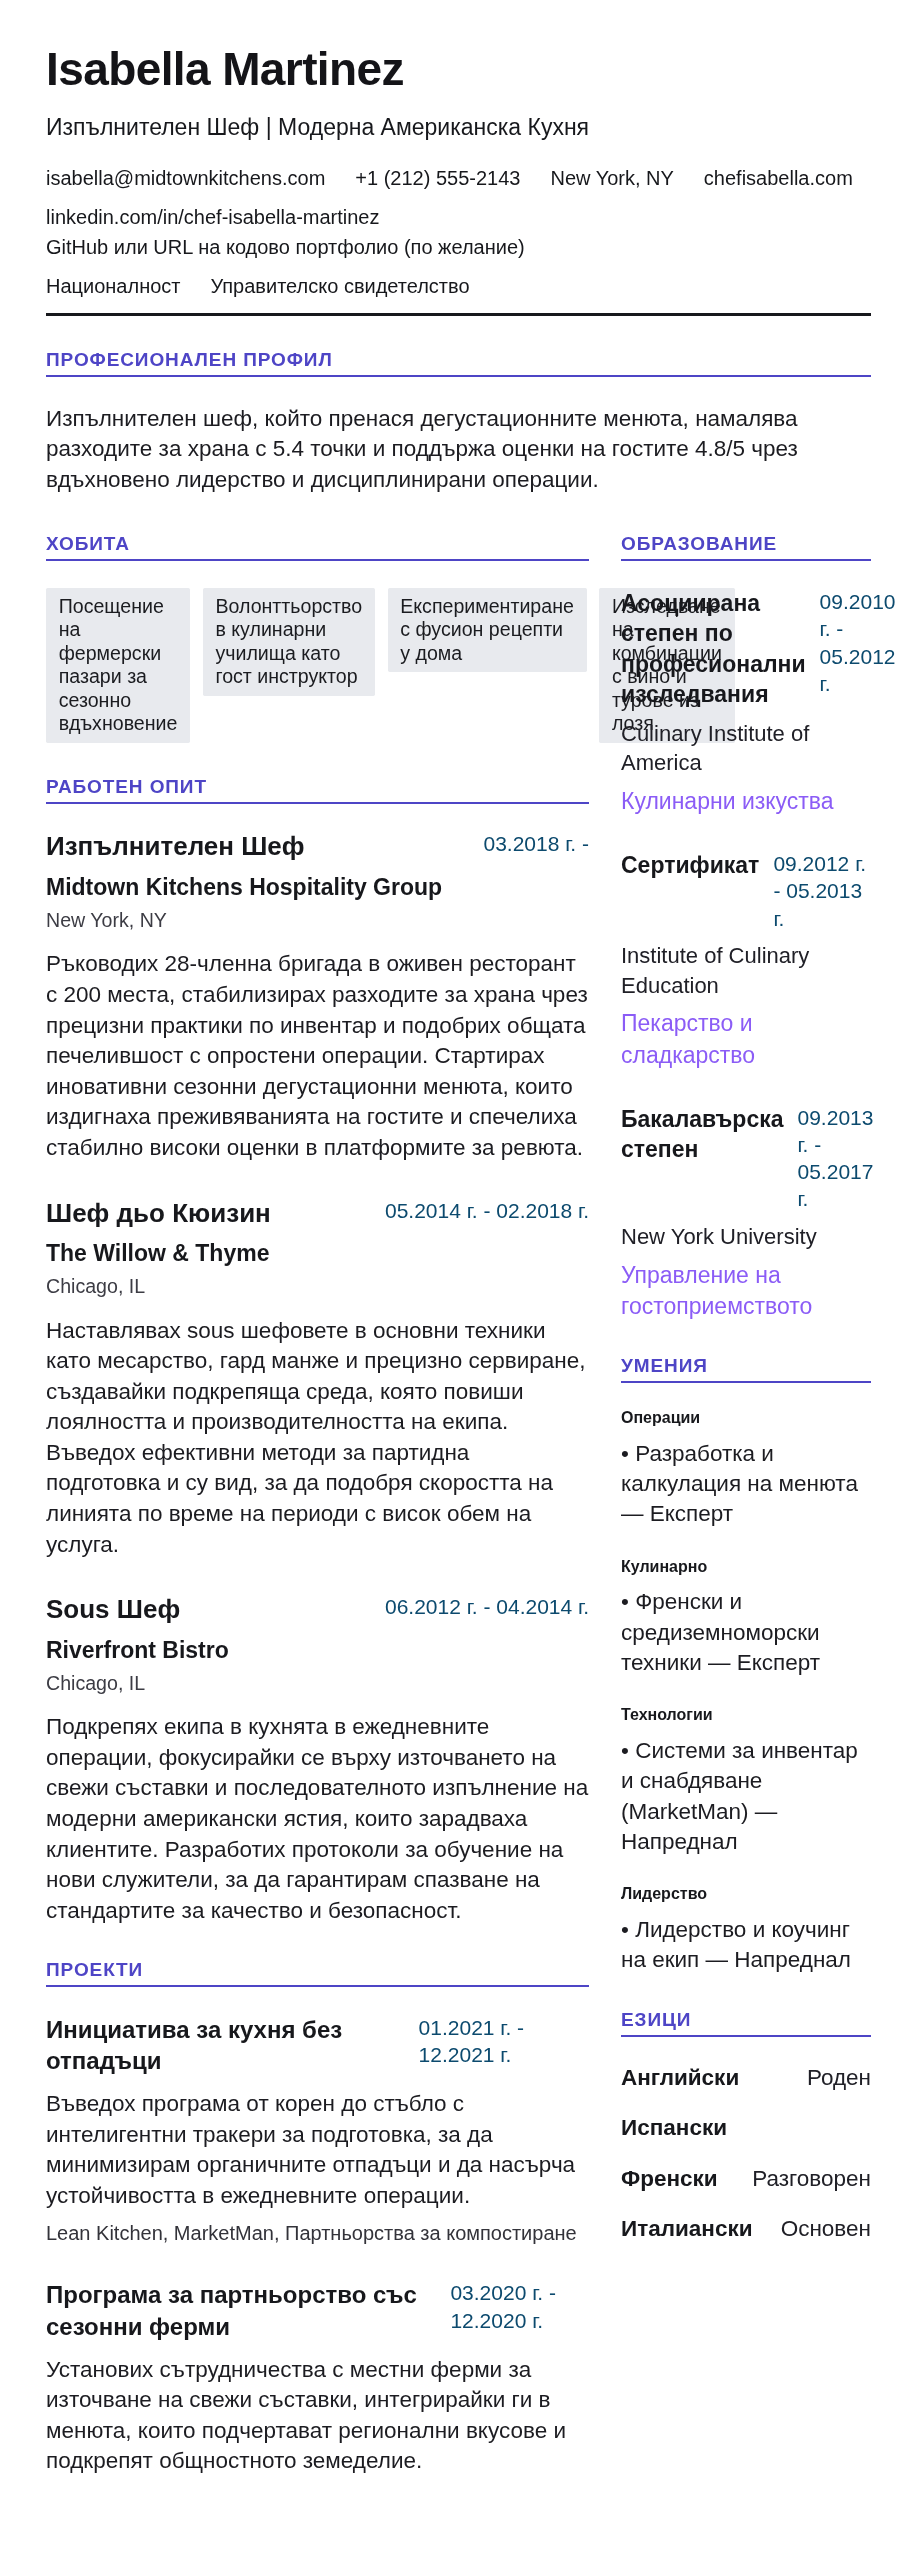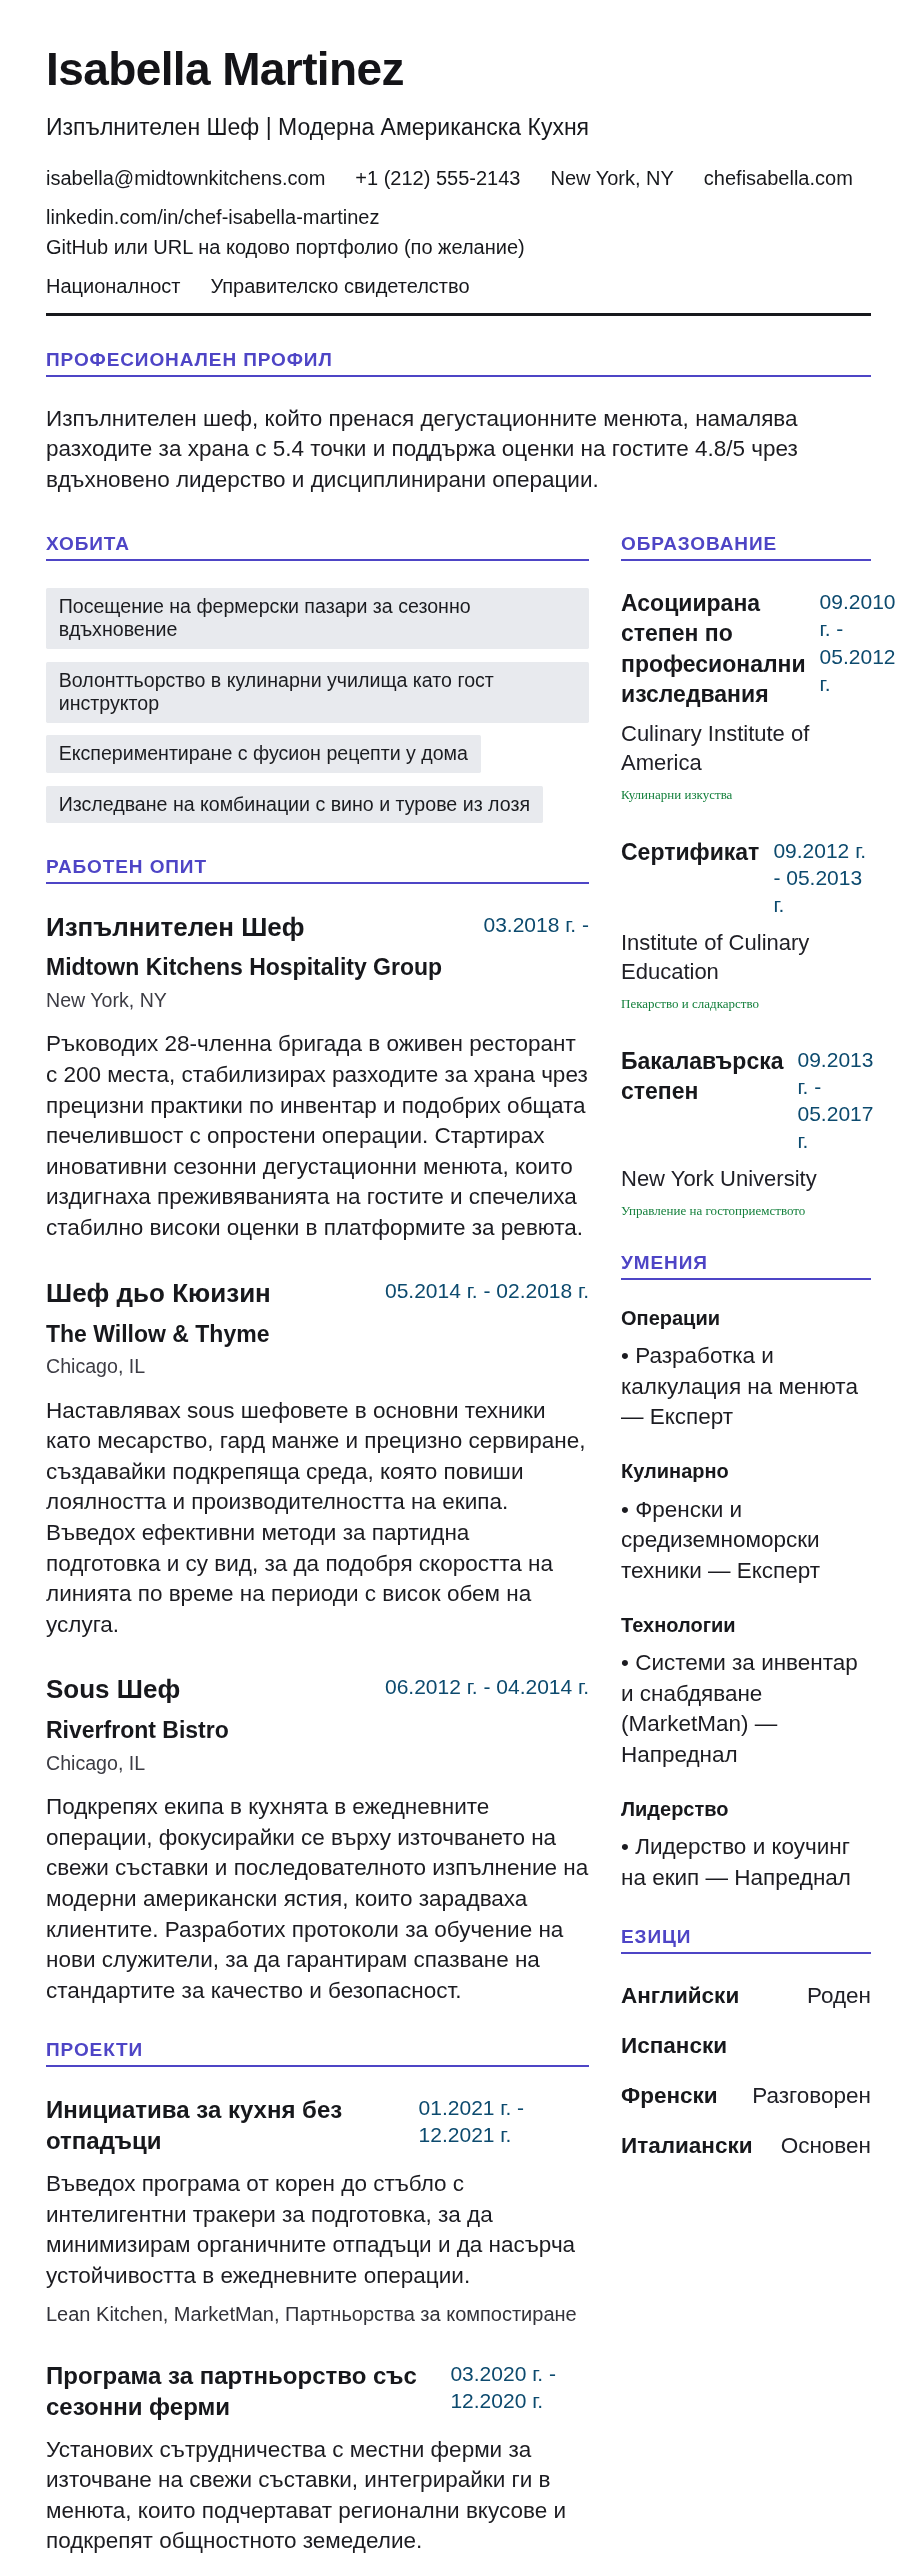--- a/index.html
+++ b/index.html
@@ -72,21 +72,21 @@
     display:flex;
     gap:32px;
     margin-top:38px;
     align-items:flex-start;
   }
   .col-main{width:543px;flex:0 0 543px;}
   .col-side{flex:1;min-width:0;}
   .col-main .section:first-child,
   .col-side .section:first-child{margin-top:0;}
   
-  .chips{display:flex;flex-direction:column;align-items:flex-start;gap:12.7px;}
+  .chips{display:flex;flex-direction:row;align-items:flex-start;gap:12.7px;}
   .chip{
     background:var(--chip-bg);
     font-size:19.6px;
     line-height:1.2;
     padding:7px 12.7px;
     border-radius:1.7px;
     color:#1b1c20;
   }
   
   .job{margin-bottom:33px;}
@@ -119,24 +119,24 @@
     margin-top:9.2px;
     font-size:20px;
     line-height:1.35;
     color:#33333a;
   }
   
   .edu{margin-bottom:33px;}
   .edu-degree{font-size:23px;font-weight:700;line-height:1.32;}
   .edu-head{display:flex;justify-content:space-between;gap:14px;align-items:flex-start;}
   .edu-school{margin-top:9.2px;font-size:22px;line-height:1.35;color:#202027;}
-  .edu-field{margin-top:8px;font-size:13px;line-height:1.35;color:#15803d;font-family:Liberation Serif, serif;}
+  .edu-field{margin-top:8px;font-size:23px;line-height:1.35;color:#8b5cf6;}
   
   .skill-group{margin-bottom:28px;}
-  .skill-name{font-size:20px;font-weight:700;}
+  .skill-name{font-size:16px;font-weight:700;}
   .skill-item{margin-top:11.5px;font-size:22.5px;line-height:1.35;color:#1c1c21;}
   
   .lang-row{
     display:flex;
     justify-content:space-between;
     gap:14px;
     margin-bottom:21px;
     align-items:flex-start;
   }
   .lang-name{font-size:22.5px;font-weight:700;line-height:1.3;}

